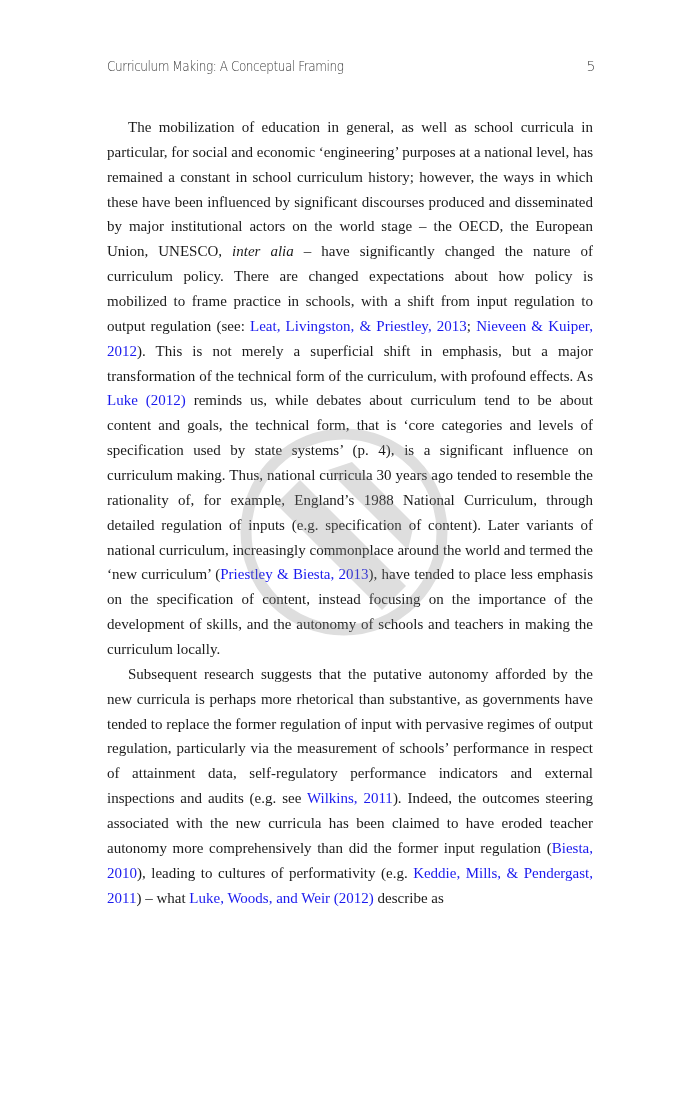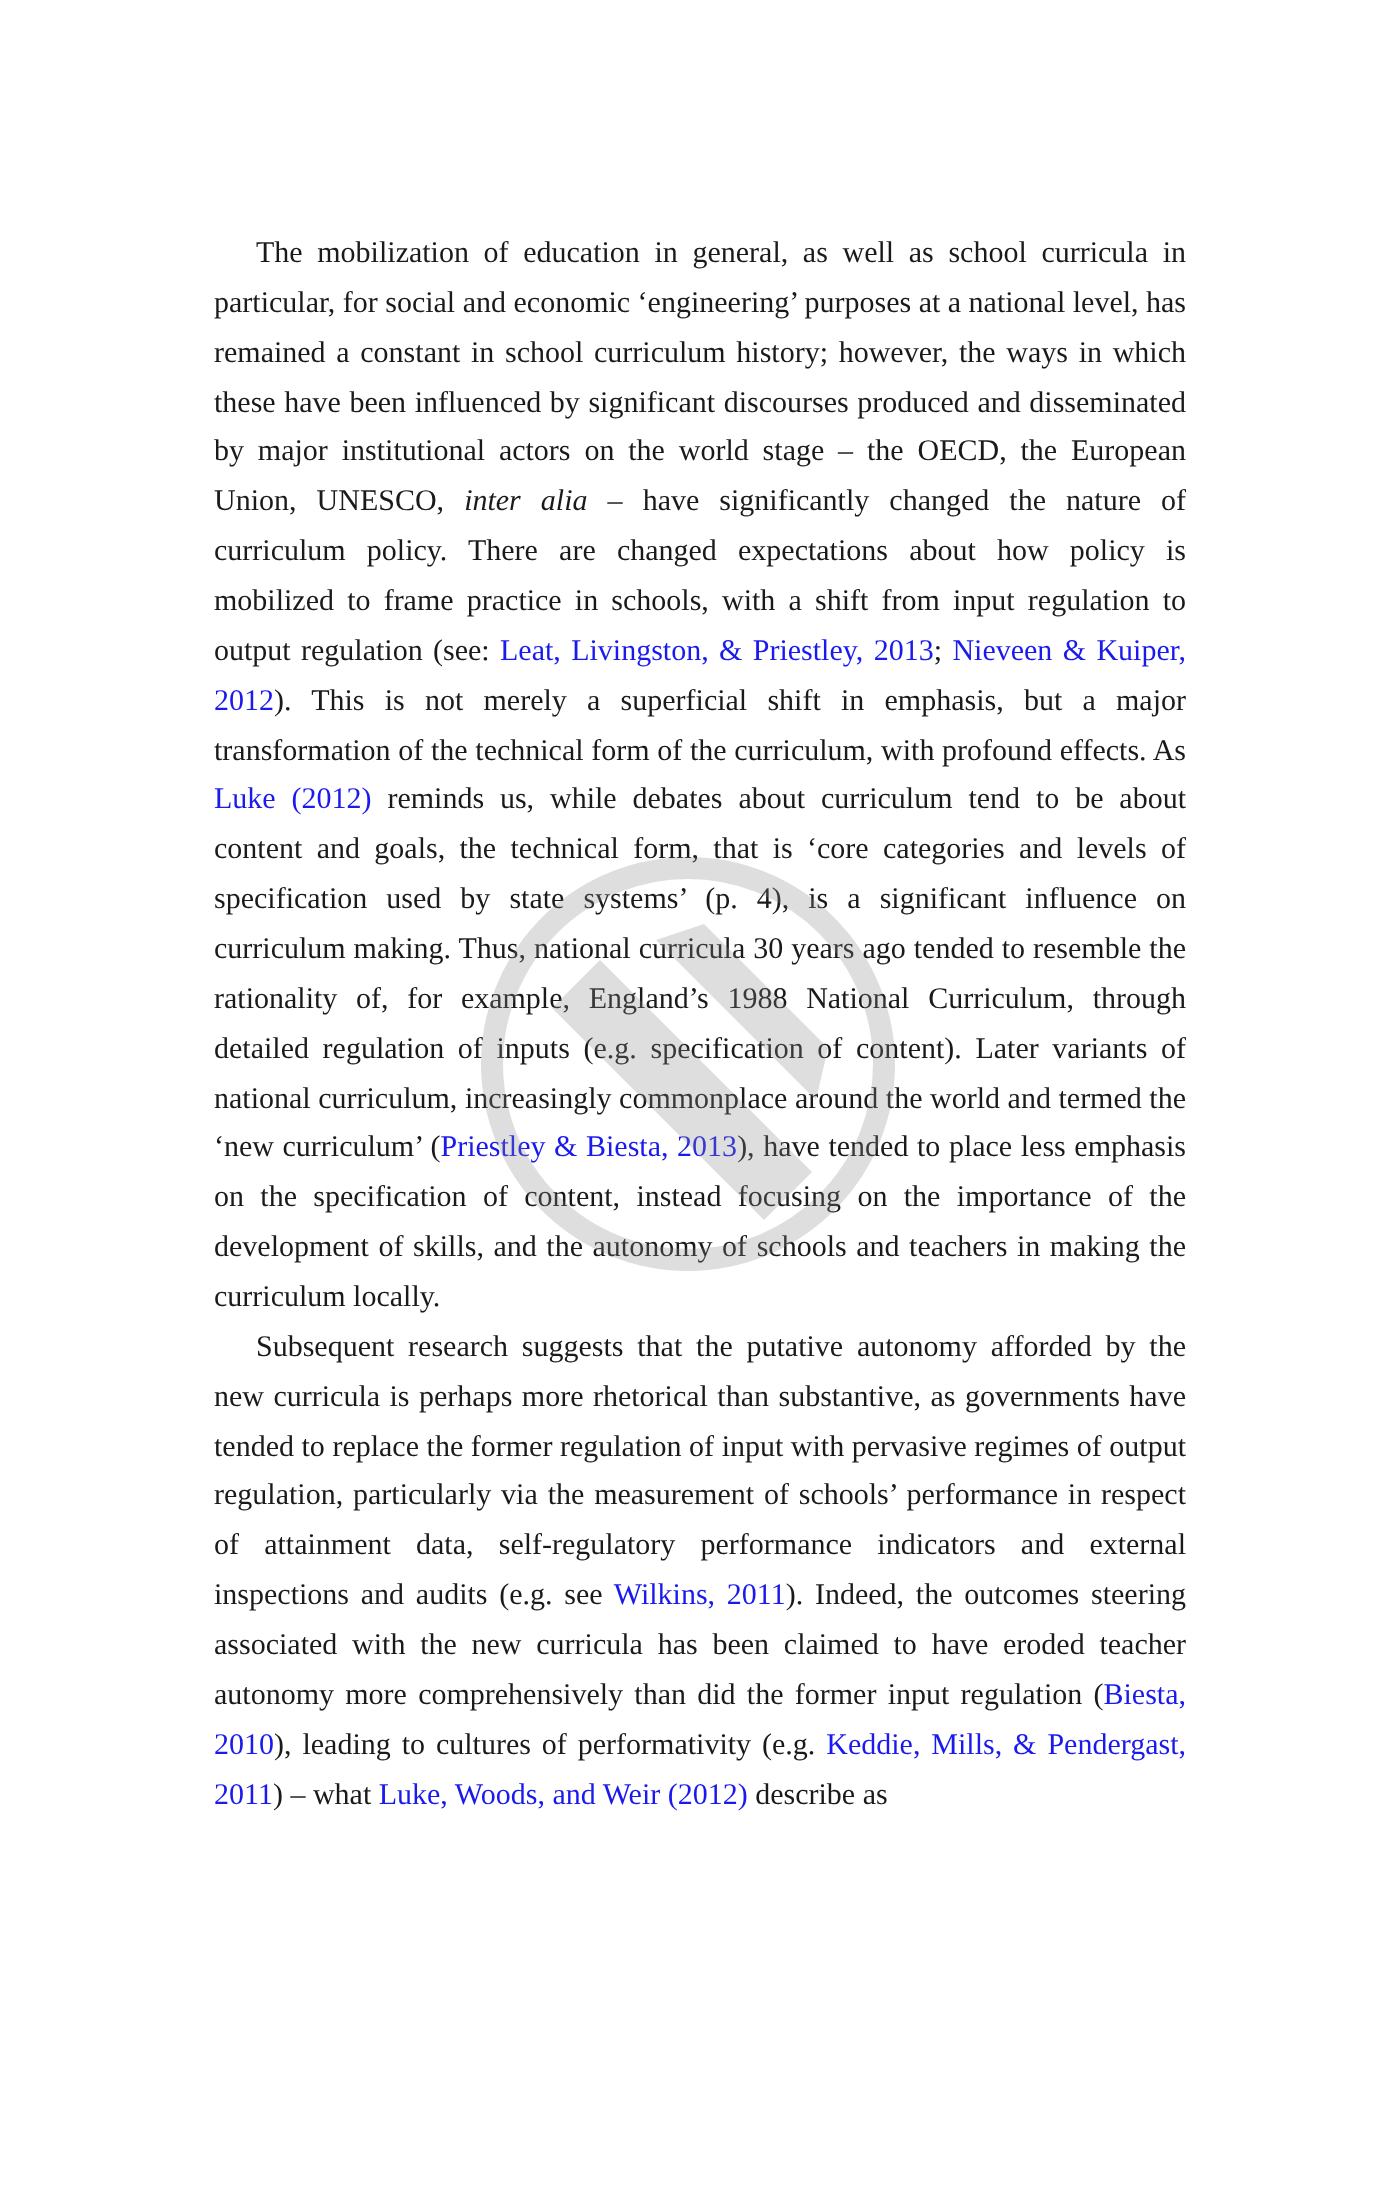--- a/index.html
+++ b/index.html
@@ -73,20 +73,24 @@
       height: 212px;
       pointer-events: none;
       opacity: 0.28;
     }
   </style>
 </head>
 <body>
 
 <div class="page">
 
+  <div class="running-head">
+    <span class="title">Curriculum Making: A Conceptual Framing</span>
+    <span class="folio">5</span>
+  </div>
 
   <div class="body-text">
     <p><span>The mobilization of education in general, as well as school curricula in particular, for social and economic ‘engineering’ purposes at a national level, has remained a constant in school curriculum history; however, the ways in which these have been influenced by significant discourses produced and disseminated by major institutional actors on the world stage – the OECD, the European Union, UNESCO, </span><em>inter alia</em><span> – have significantly changed the nature of curriculum policy. There are changed expectations about how policy is mobilized to frame practice in schools, with a shift from input regulation to output regulation (see: </span><a class="cite" style="color: rgb(26, 26, 238);">Leat, Livingston, &amp; Priestley, 2013</a><span>; </span><a class="cite" style="color: rgb(26, 26, 238);">Nieveen &amp; Kuiper, 2012</a><span>). This is not merely a superficial shift in emphasis, but a major transformation of the technical form of the curriculum, with profound effects. As </span><a class="cite" style="color: rgb(26, 26, 238);">Luke (2012)</a><span> reminds us, while debates about curriculum tend to be about content and goals, the technical form, that is ‘core categories and levels of specification used by state systems’ (p. 4), is a significant influence on curriculum making. Thus, national curricula 30 years ago tended to resemble the rationality of, for example, England’s 1988 National Curriculum, through detailed regulation of inputs (e.g. specification of content). Later variants of national curriculum, increasingly commonplace around the world and termed the ‘new curriculum’ (</span><a class="cite" style="color: rgb(26, 26, 238);">Priestley &amp; Biesta, 2013</a><span>), have tended to place less emphasis on the specification of content, instead focusing on the importance of the development of skills, and the autonomy of schools and teachers in making the curriculum locally.</span></p>
     <p><span>Subsequent research suggests that the putative autonomy afforded by the new curricula is perhaps more rhetorical than substantive, as governments have tended to replace the former regulation of input with pervasive regimes of output regulation, particularly via the measurement of schools’ performance in respect of attainment data, self-regulatory performance indica­tors and external inspections and audits (e.g. see </span><a class="cite" style="color: rgb(26, 26, 238);">Wilkins, 2011</a><span>). Indeed, the outcomes steering associated with the new curricula has been claimed to have eroded teacher autonomy more compre­hensively than did the former input regulation (</span><a class="cite" style="color: rgb(26, 26, 238);">Biesta, 2010</a><span>), lead­ing to cultures of performativity (e.g. </span><a class="cite" style="color: rgb(26, 26, 238);">Keddie, Mills, &amp; Pendergast, 2011</a><span>) – what </span><a class="cite" style="color: rgb(26, 26, 238);">Luke, Woods, and Weir (2012)</a><span> describe as</span></p>
   </div>
 
   <svg class="watermark" viewBox="0 0 212 212" xmlns="http://www.w3.org/2000/svg">
     <circle cx="106" cy="106" r="98" fill="none" stroke="#8a8a8a" stroke-width="11"></circle>
     <g fill="#8a8a8a">
       <polygon points="38,78 62,54 168,160 144,184"></polygon>

